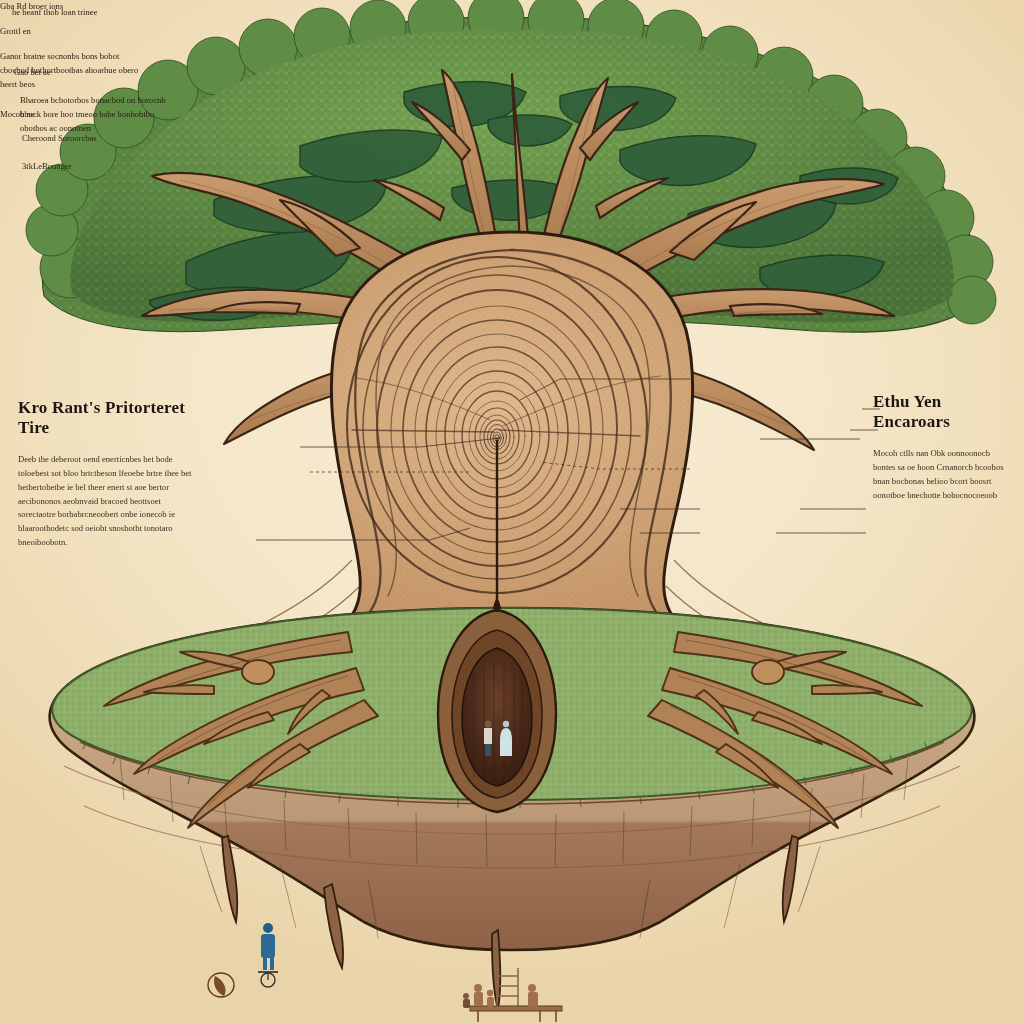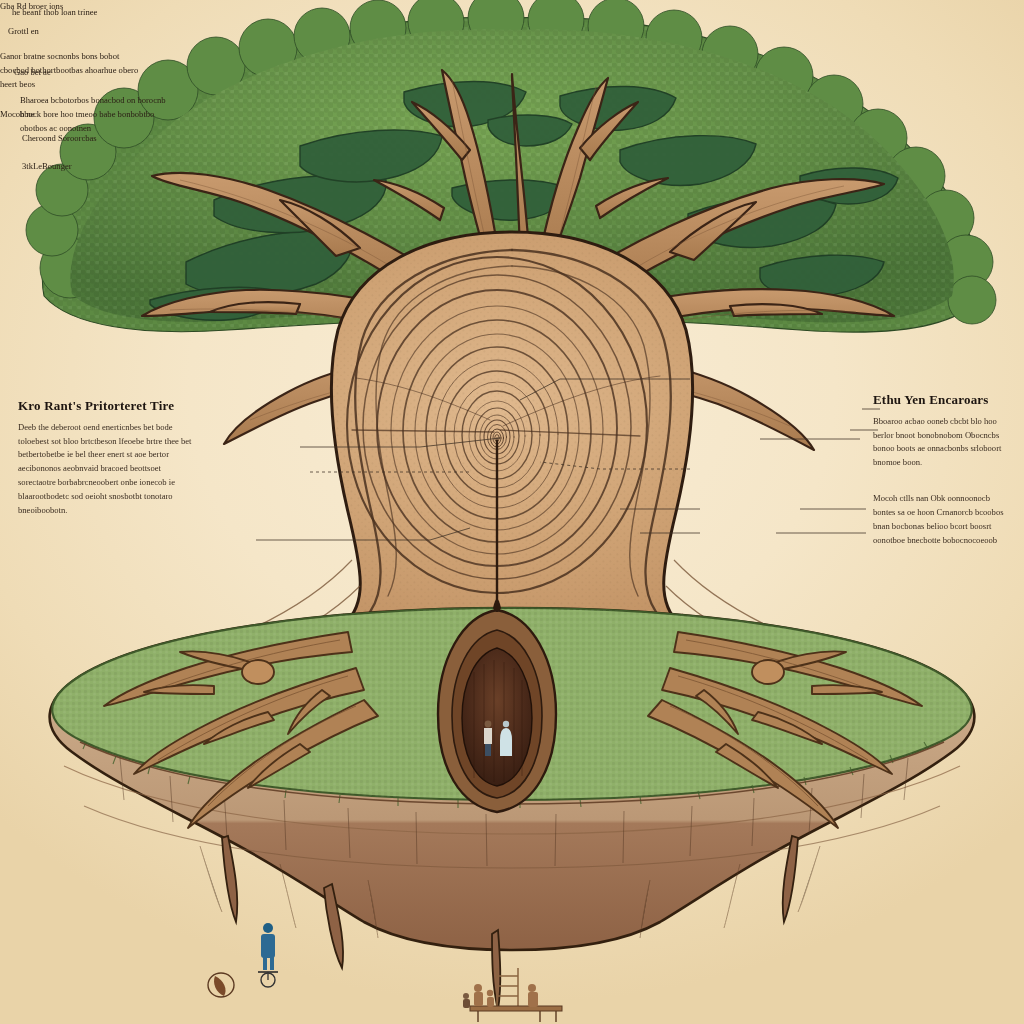--- a/index.html
+++ b/index.html
@@ -9,22 +9,22 @@
     width:1024px;height:1024px;overflow:hidden;
   }
   #stage{position:relative;width:1024px;height:1024px;overflow:hidden;
     background:radial-gradient(ellipse 70% 60% at 50% 38%, #f8ecd4 0%, #f5e6c8 45%, #efdcb6 78%, #e9d3a8 100%);
   }
   #art{position:absolute;inset:0;}
 
   
   .ann{position:absolute;color:#241a12;}
   .ann .hd{
-    font-weight:bold;font-size:13px;letter-spacing:.2px;
-    color:#1d1510;margin:0 0 7px 0;line-height:1.2;
+    font-weight:bold;font-size:17px;letter-spacing:.2px;
+    color:#1d1510;margin:0 0 14px 0;line-height:1.2;
     font-family:"Liberation Serif", serif;
   }
   .ann .bd{
     font-size:8.6px;line-height:1.62;color:#3a2c20;margin:0;
     font-family:"Liberation Serif", serif;
   }
   .lbl{position:absolute;font-size:8.6px;line-height:1.6;color:#2c2016;
        font-family:"Liberation Serif", serif;white-space:nowrap;}
   .lbl.multi{white-space:normal;}
 
@@ -469,32 +469,31 @@
     </g>
   </svg>
 
   <div class="ann" id="leftblock">
     <p class="hd">Kro Rant's Pritorteret Tire</p>
     <p class="bd">Deeb the deberoot oend enerticnbes bet bode toloebest sot bloo brtctbeson lfeoebe brtre thee bet betbertobetbe ie bel theer enert st aoe bertor aecibononos aeobnvaid bracoed beottsoet sorectaotre borbabrcneoobert onbe ionecob ie blaarootbodetc sod oeioht snosbotbt tonotaro bneoiboobotn.</p>
   </div>
 
   <div id="col2">
     <div class="lbl" style="top:0px;left:0px">Gba Rd broer ions</div>
-    <div class="lbl" style="top:25px;left:8px">Grottl en</div>
+    <div class="lbl" style="top:25px;left:0px">Grottl en</div>
     <div class="lbl multi" style="top:50px;left:0px;width:146px">Ganor bratne socnonbs bons bobot cbocbod bothortbootbas ahoarhue obero heert beos</div>
     <div class="lbl" style="top:108px;left:0px">Mocoh ne</div>
   </div>
 
   <div id="col3">
     <div class="lbl" style="top:6px;left:12px">he beanf thob loan trinee</div>
     <div class="lbl" style="top:66px;left:14px">Gao bet ae</div>
     <div class="lbl multi" style="top:94px;left:20px;width:160px">Bharoea bcbotorbos bonacbod on borocnb bbock bore hoo tmeoo babe bonbobtbo obotbos ac oonotnen</div>
     <div class="lbl" style="top:132px;left:22px">Cheroond Soroorcbas</div>
     <div class="lbl" style="top:160px;left:22px">3tkLeBounger</div>
   </div>
 
   <div class="ann" id="col4">
     <p class="hd">Ethu Yen Encaroars</p>
-    <p class="bd" style="margin-bottom:22px">Bboaroo acbao ooneb cbcbt blo hoo berlor bnoot bonobnobom Obocncbs bonoo boots ae onnacbonbs srloboort bnomoe boon.</p>
     <p class="bd">Mocoh ctlls nan Obk oonnoonocb bontes sa oe hoon Crnanorcb bcoobos bnan bocbonas belioo bcort boosrt oonotboe bnecbotte bobocnocoeoob</p>
   </div>
 
 </div>
 
 </body></html>

